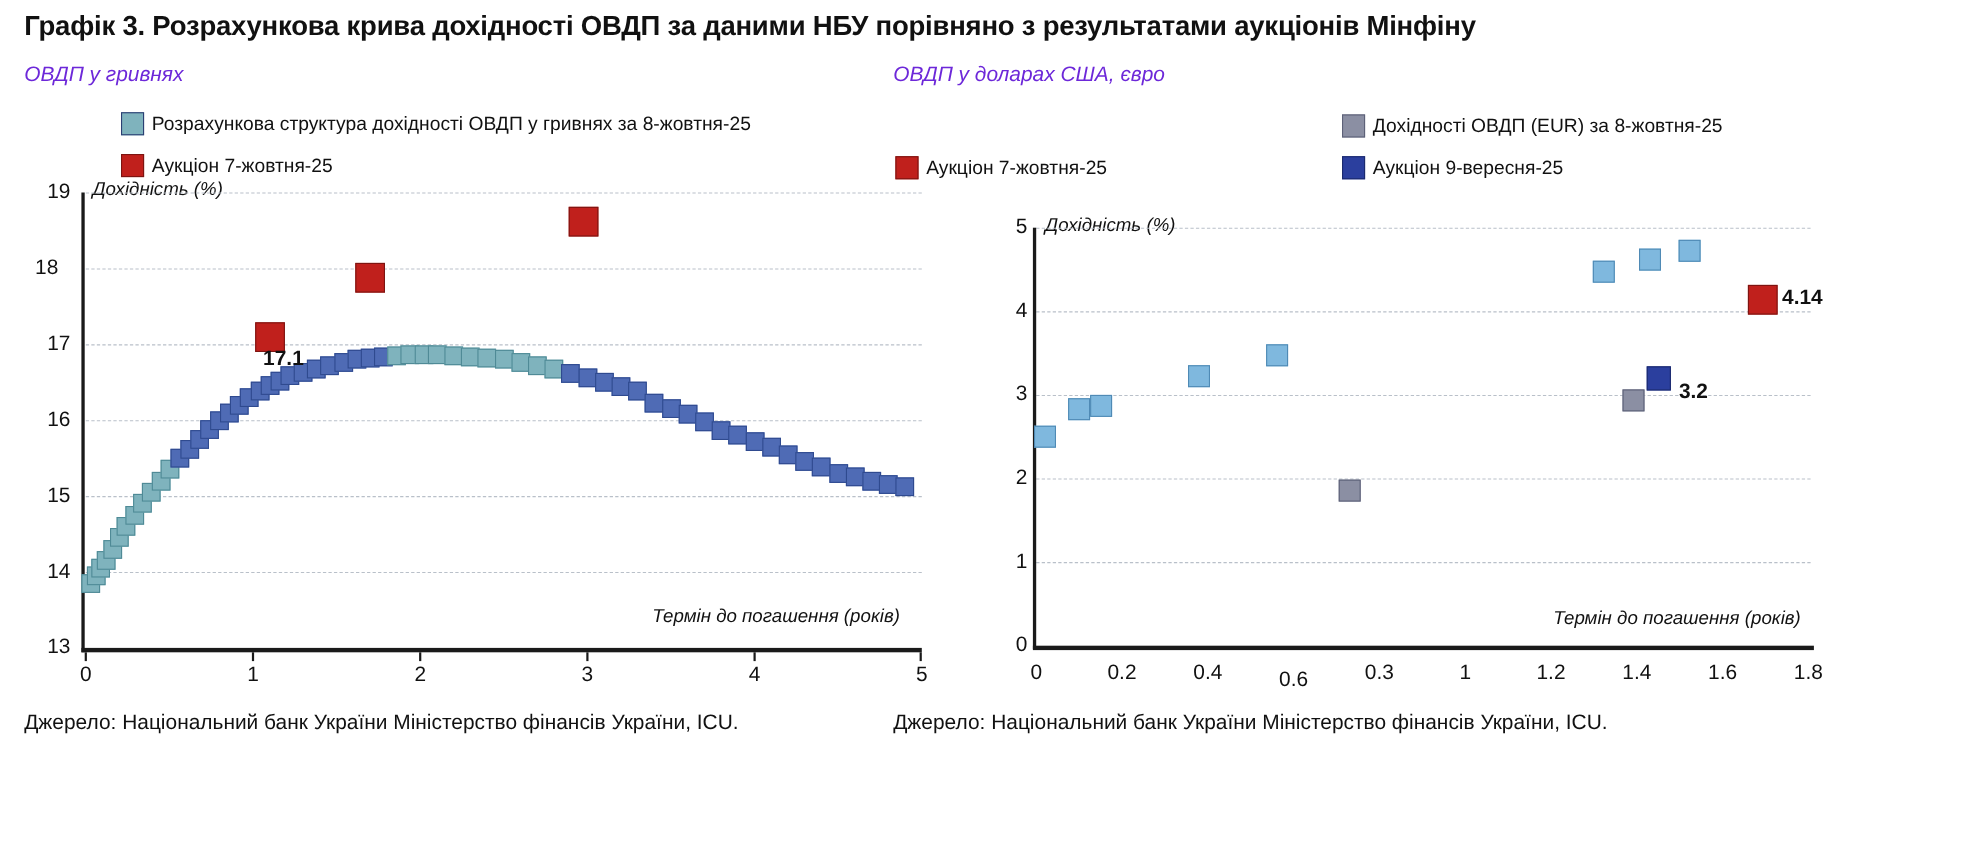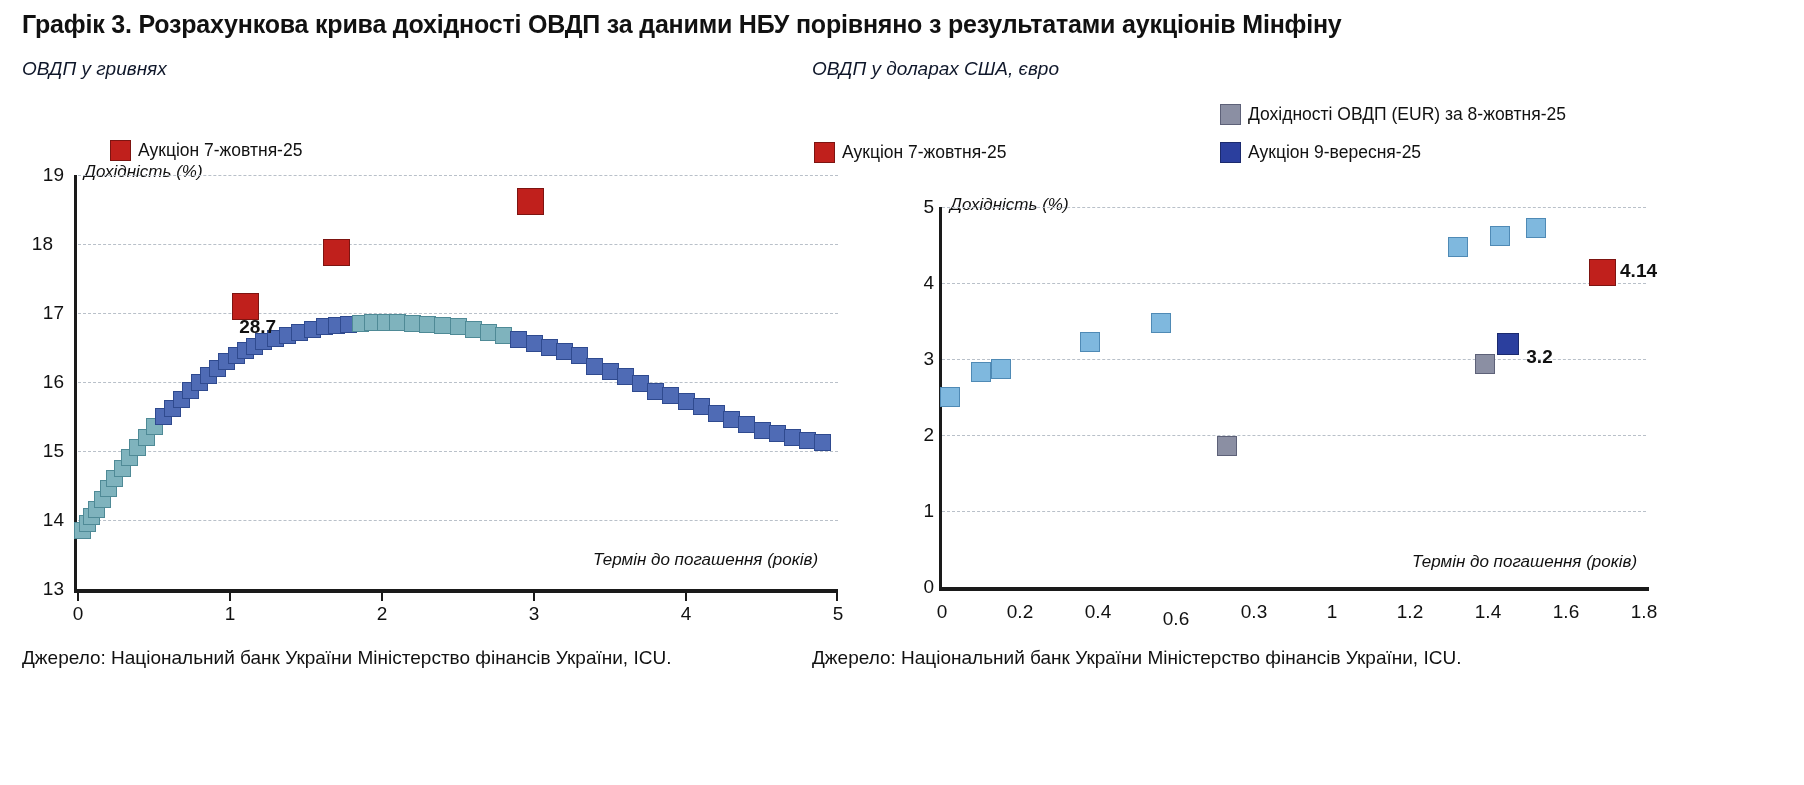--- a/index.html
+++ b/index.html
@@ -16,21 +16,21 @@
     font-size:25px;font-weight:bold;color:#111;
     letter-spacing:-0.2px;
     white-space:nowrap;
   }
   .panel{position:absolute;top:52px;height:680px;}
   .panel-left{left:0px;width:900px;}
   .panel-right{left:900px;width:904px;}
 
   .subtitle{
     position:absolute;
-    font-style:italic;font-size:19px;color:#0f172a;
+    font-style:italic;font-size:19px;color:#6d28d9;
     white-space:nowrap;
   }
 
   .legend-item{position:absolute;display:flex;align-items:center;white-space:nowrap;}
   .legend-swatch{
     width:19px;height:19px;display:inline-block;
     border:1px solid #2b3f73;margin-right:7px;
   }
   .legend-label{font-size:17.5px;color:#111;}
 
@@ -65,20 +65,24 @@
 </style>
 </head>
 <body>
 
 <div class="title">Графік 3. Розрахункова крива дохідності ОВДП за даними НБУ порівняно з результатами аукціонів Мінфіну</div>
 
 <div class="panel panel-left">
 
   <div class="subtitle" style="left:22px;top:6px;">ОВДП у гривнях</div>
 
+  <div class="legend-item" style="left:110px;top:50px;">
+    <span class="legend-swatch" style="background:#7fb3bd;"></span>
+    <span class="legend-label">Розрахункова структура дохідності ОВДП у гривнях за 8-жовтня-25</span>
+  </div>
   <div class="legend-item" style="left:110px;top:88px;">
     <span class="legend-swatch" style="background:#c0201c;border-color:#7d1411;"></span>
     <span class="legend-label">Аукціон 7-жовтня-25</span>
   </div>
 
   <div class="plot" style="left:0;top:0;width:900px;height:600px;">
 
     <div class="axis-label" style="left:84px;top:110px;">Дохідність (%)</div>
 
     <div class="axis-label" style="left:593px;top:498px;">Термін до погашення (років)</div>
@@ -175,21 +179,21 @@
         <div class="pt pt-blue" style="left: 723.1px; top: 359.45px; width: 17px; height: 17px;"></div>
         <div class="pt pt-blue" style="left: 738.3px; top: 364.28px; width: 17px; height: 17px;"></div>
         <div class="pt pt-blue" style="left: 753.5px; top: 369.8px; width: 17px; height: 17px;"></div>
         <div class="pt pt-blue" style="left: 768.7px; top: 373.25px; width: 17px; height: 17px;"></div>
         <div class="pt pt-blue" style="left: 783.9px; top: 376.7px; width: 17px; height: 17px;"></div>
         <div class="pt pt-blue" style="left: 799.1px; top: 380.15px; width: 17px; height: 17px;"></div>
         <div class="pt pt-blue" style="left: 814.3px; top: 382.22px; width: 17px; height: 17px;"></div>
         <div class="pt pt-red" style="left: 231.7px; top: 240.6px; width: 27px; height: 27px;"></div>
         <div class="pt pt-red" style="left: 322.9px; top: 186.78px; width: 27px; height: 27px;"></div>
         <div class="pt pt-red" style="left: 517.46px; top: 135.72px; width: 27px; height: 27px;"></div>
-        <div class="datalabel" style="left: 239.2px; top: 264.1px;">28.7</div>
+        <div class="datalabel" style="left: 239.2px; top: 264.1px;">17.1</div>
       </div>
   </div>
 
   <div class="source" style="left:22px;top:595px;">Джерело: Національний банк України Міністерство фінансів України, ICU.</div>
 </div>
 
 <div class="panel panel-right">
 
   <div class="subtitle" style="left:-88px;top:6px;">ОВДП у доларах США, євро</div>
 

